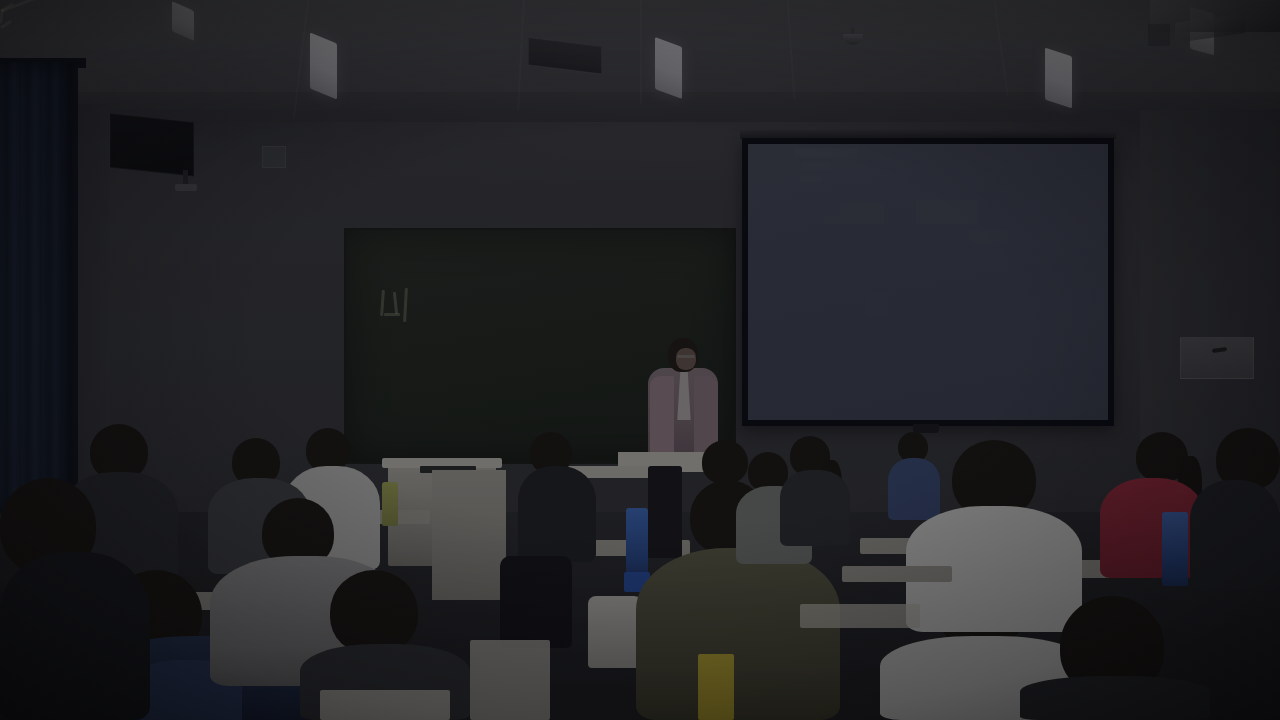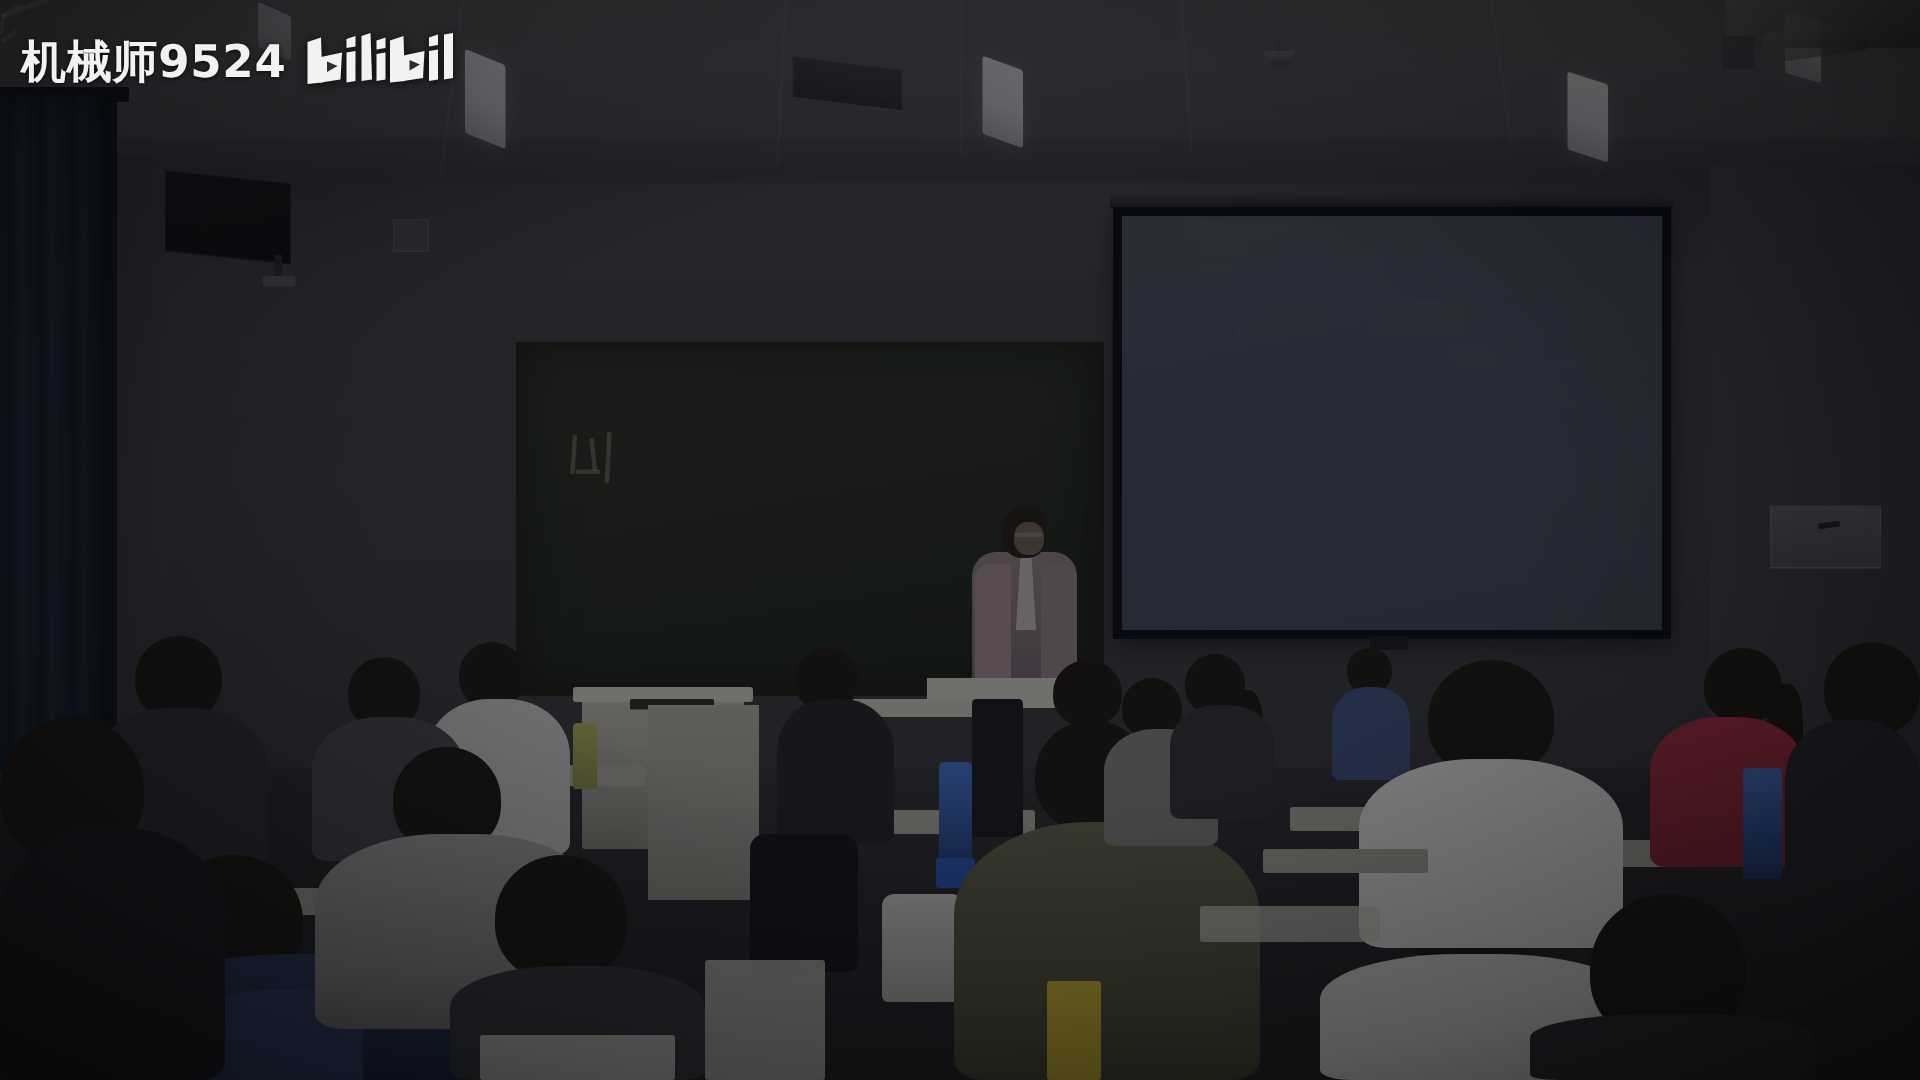--- a/index.html
+++ b/index.html
@@ -547,42 +547,14 @@
     <div class="desk" style="left:320px;top:690px;width:130px;height:30px;opacity:.9;"></div>
     <div class="desk" style="left:470px;top:640px;width:80px;height:80px;opacity:.8;"></div>
     <div class="desk" style="left:800px;top:604px;width:120px;height:24px;opacity:.75;"></div>
     <div class="desk-dim" style="left:842px;top:566px;width:110px;height:16px;"></div>
 
   </div>
 
   <div class="dim-overlay"></div>
   <div class="vignette"></div>
 
-  <div class="watermark">
-    <span class="wm-text">机械师9524</span>
-    <svg class="wm-logo" width="102" height="40" viewBox="0 0 102 40" aria-hidden="true">
-      <g fill="#f2f2f2">
-
-        <path d="M4 6 L13 3 L14 33 L4 34 Z"></path>
-        <path d="M13 16 L27 13 L26 31 L13 33 Z" fill="#f2f2f2"></path>
-        <path d="M17 19 L24 22 L17 26 Z" fill="#2c2c2c"></path>
-
-        <path d="M30 4 L36 2 L36 9 L30 10 Z"></path>
-        <path d="M30 13 L36 12 L36 32 L30 33 Z"></path>
-
-        <path d="M40 2 L46 0 L47 31 L40 32 Z"></path>
-
-        <path d="M50 5 L56 3 L56 10 L50 11 Z"></path>
-        <path d="M50 14 L56 13 L56 31 L50 32 Z"></path>
-
-        <path d="M59 5 L68 2 L69 32 L59 33 Z"></path>
-        <path d="M68 15 L82 12 L81 30 L68 32 Z"></path>
-        <path d="M72 18 L79 21 L72 25 Z" fill="#2c2c2c"></path>
-
-        <path d="M85 3 L91 1 L91 8 L85 9 Z"></path>
-        <path d="M85 12 L91 11 L91 31 L85 32 Z"></path>
-
-        <path d="M95 1 L101 0 L101 30 L95 31 Z"></path>
-      </g>
-    </svg>
-  </div>
 
 </div>
 
 </body></html>

